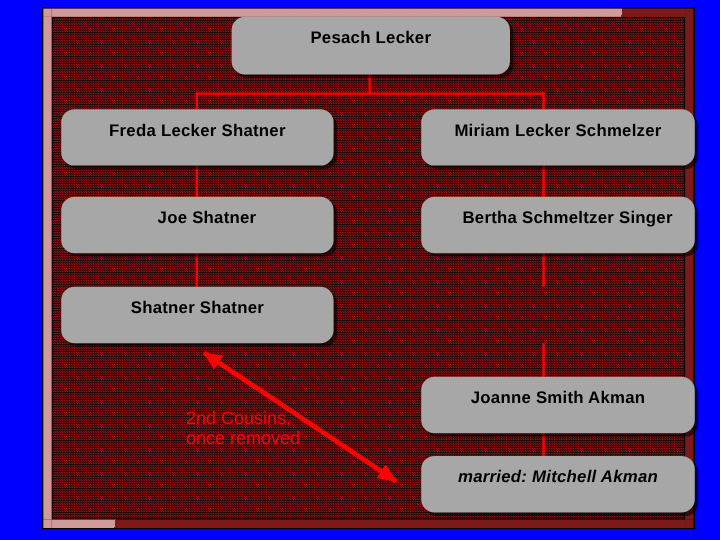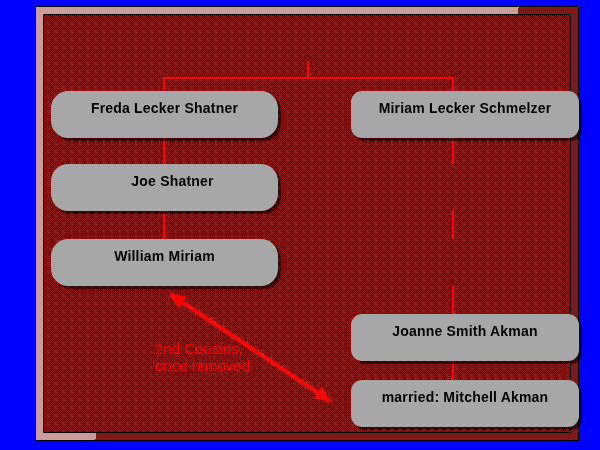--- a/index.html
+++ b/index.html
@@ -30,28 +30,28 @@
     background: #a7a7a7;
     border-radius: 11px;
     box-shadow: 3px 3px 0 rgba(0,0,0,0.55);
     color: #000;
     font-size: 14px;
     font-weight: bold;
     text-align: center;
     padding-top: 9px;
     letter-spacing: 0.2px;
   }
-  .node.left  { left: 8px;   width: 227px; height: 47px; border-radius: 17px; }
+  .node.left  { left: 8px;   width: 227px; height: 47px; }
   .node.right { left: 296px; width: 228px; height: 47px; margin-left: 12px; }
   .node.root  { left: 150px; top: 0px; width: 232px; height: 48px; }
   .r1 { top: 77px; }
   .r2 { top: 150px; padding-left: 16px; }
   .r3 { top: 225px; }
   .r4 { top: 300px; text-align: center; }
-  .r5 { top: 366px; }
+  .r5 { top: 366px; font-style: italic; }
   .line {
     position: absolute;
     background: #ff0000;
   }
   .vline { width: 2px; }
   .hline { height: 2px; }
   .arrow-svg {
     position: absolute;
     left: 0; top: 0;
     pointer-events: none;
@@ -76,33 +76,39 @@
     <div class="line hline" style="left:120px; top:63px; width:291px;"></div>
     <div class="line vline" style="left:120px; top:63px; height:14px;"></div>
     <div class="line vline" style="left:409px; top:63px; height:14px;"></div>
     <div class="line vline" style="left:120px; top:124px; height:26px;"></div>
     <div class="line vline" style="left:120px; top:197px; height:28px;"></div>
     <div class="line vline" style="left:409px; top:124px; height:26px;"></div>
     <div class="line vline" style="left:409px; top:197px; height:28px;"></div>
     <div class="line vline" style="left:409px; top:272px; height:28px;"></div>
     <div class="line vline" style="left:409px; top:347px; height:19px;"></div>
 
+    <div class="node root">
+      <span>Pesach Lecker</span>
+    </div>
 
     <div class="node left r1">
       <span>Freda Lecker Shatner</span>
     </div>
     <div class="node left r2">
       <span>Joe Shatner</span>
     </div>
     <div class="node left r3">
-      <span>William Miriam</span>
+      <span>Shatner Shatner</span>
     </div>
 
     <div class="node right r1">
       <span>Miriam Lecker Schmelzer</span>
+    </div>
+    <div class="node right r2">
+      <span>Bertha Schmeltzer Singer</span>
     </div>
     <div class="node right r4">
       <span>Joanne Smith Akman</span>
     </div>
     <div class="node right r5">
       <span>married: Mitchell Akman</span>
     </div>
 
     <svg class="arrow-svg" width="528" height="419" viewBox="0 0 528 419">
       <defs>

